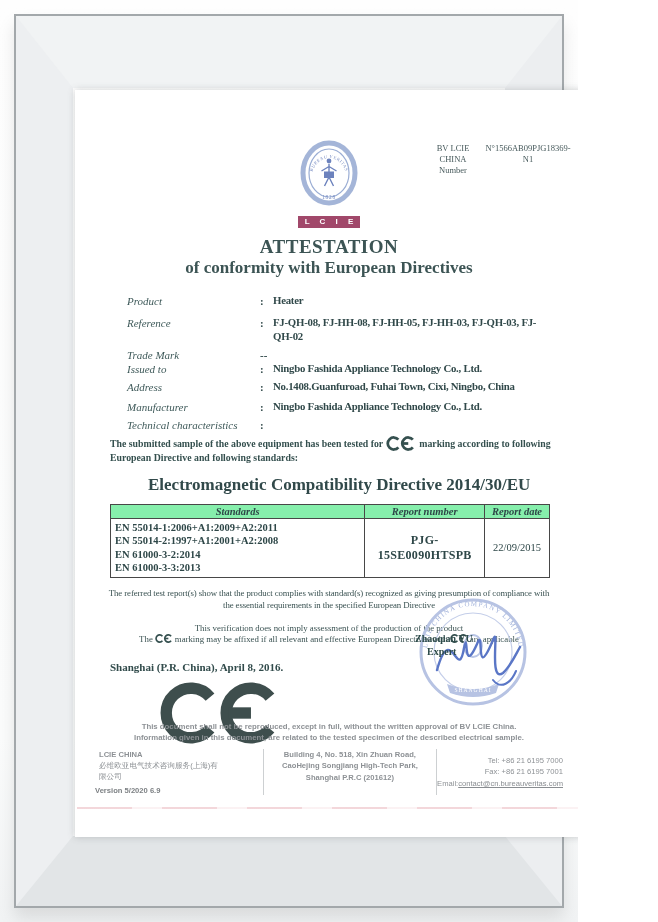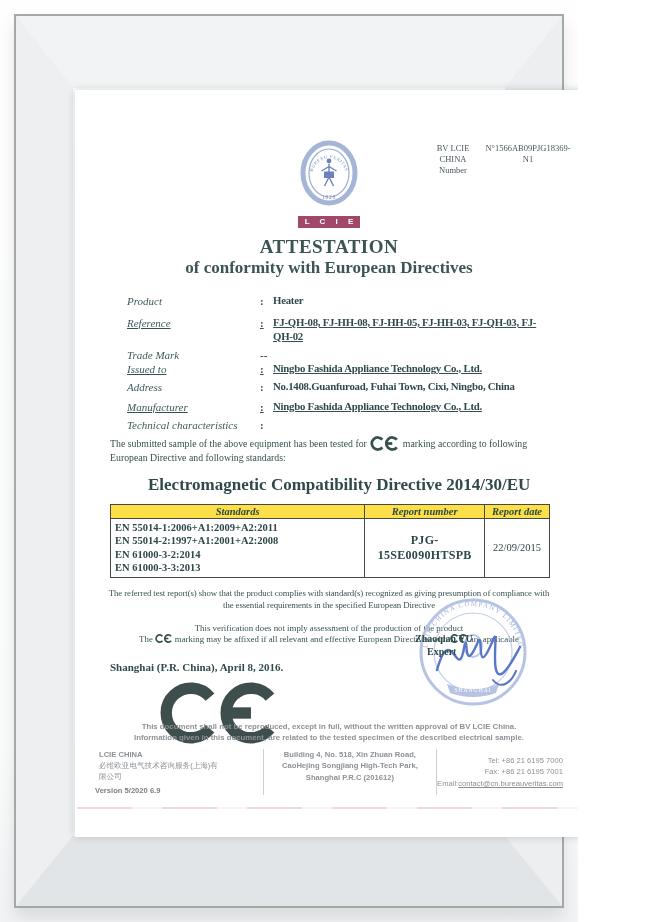--- a/index.html
+++ b/index.html
@@ -42,31 +42,31 @@
   }
   
   .title1{ margin-top:8px; text-align:center; font-size:19px; font-weight:bold; color:#3c5454; letter-spacing:0.5px;}
   .title2{ text-align:center; font-size:17px; font-weight:bold; color:#3c5454; }
   
   .details{ margin:16px 28px 0 52px; }
   .drow{ display:grid; grid-template-columns:133px 13px 1fr; font-size:11px; line-height:1.28; margin-bottom:8px;}
   .drow .dlabel{ font-style:italic; color:#3f5a5a; }
   .drow .dsep{ font-weight:bold; color:#31494a; }
   .drow .dval{ font-weight:bold; color:#31494a; font-size:10.8px; letter-spacing:-0.25px; }
-  .mb4{ margin-bottom:4px;text-decoration:underline;} .mb0{ margin-bottom:0;} .mb6{ margin-bottom:6px;}
-  
-  .tested{ margin:4px 30px 0 35px; font-size:9.8px; font-weight:normal; color:#35504f; line-height:1.45;}
+  .mb4{ margin-bottom:4px;} .mb0{ margin-bottom:0;} .mb6{ margin-bottom:6px;}
+  
+  .tested{ margin:4px 30px 0 35px; font-size:9.8px; font-weight:bold; color:#35504f; line-height:1.45;}
   .ce-inline{ display:inline-block; width:30px; height:15px; vertical-align:-4px; margin:0 3px; color:#35504f;}
   .ce-tiny{ display:inline-block; width:18px; height:9px; vertical-align:-1px; margin:0 2px; color:#35504f;}
   .directive{ margin:9px 0 0 73px; font-size:17px; font-weight:bold; color:#31494a;}
   
   table.stds{ margin:9px 0 0 35px; width:440px; border-collapse:collapse; }
   table.stds th, table.stds td{ border:1.4px solid #474747; }
   table.stds th{
-    background:#fde047; font-style:italic; font-weight:bold; font-size:10.5px;
+    background:#86efac; font-style:italic; font-weight:bold; font-size:10.5px;
     color:#2e4748; padding:1px 2px;
   }
   td.std-cell{ padding:2px 4px; font-weight:bold; font-size:10.5px; line-height:1.3; color:#2e4748;}
   td.rn{ text-align:center; font-weight:bold; font-size:12px; color:#2e4748; letter-spacing:0.3px;}
   td.rd{ text-align:center; font-weight:normal; font-size:10.5px; color:#2e4748;}
   
   .p-referred{ margin:10px 30px 0 30px; text-align:center; font-size:8.8px; line-height:1.35; color:#3a5252; letter-spacing:-0.1px;}
   .p-verif{ margin-top:11px; text-align:center; font-size:8.8px; color:#3a5252;}
   .p-marking{ margin-top:1px; text-align:center; font-size:8.8px; color:#3a5252;}
   

